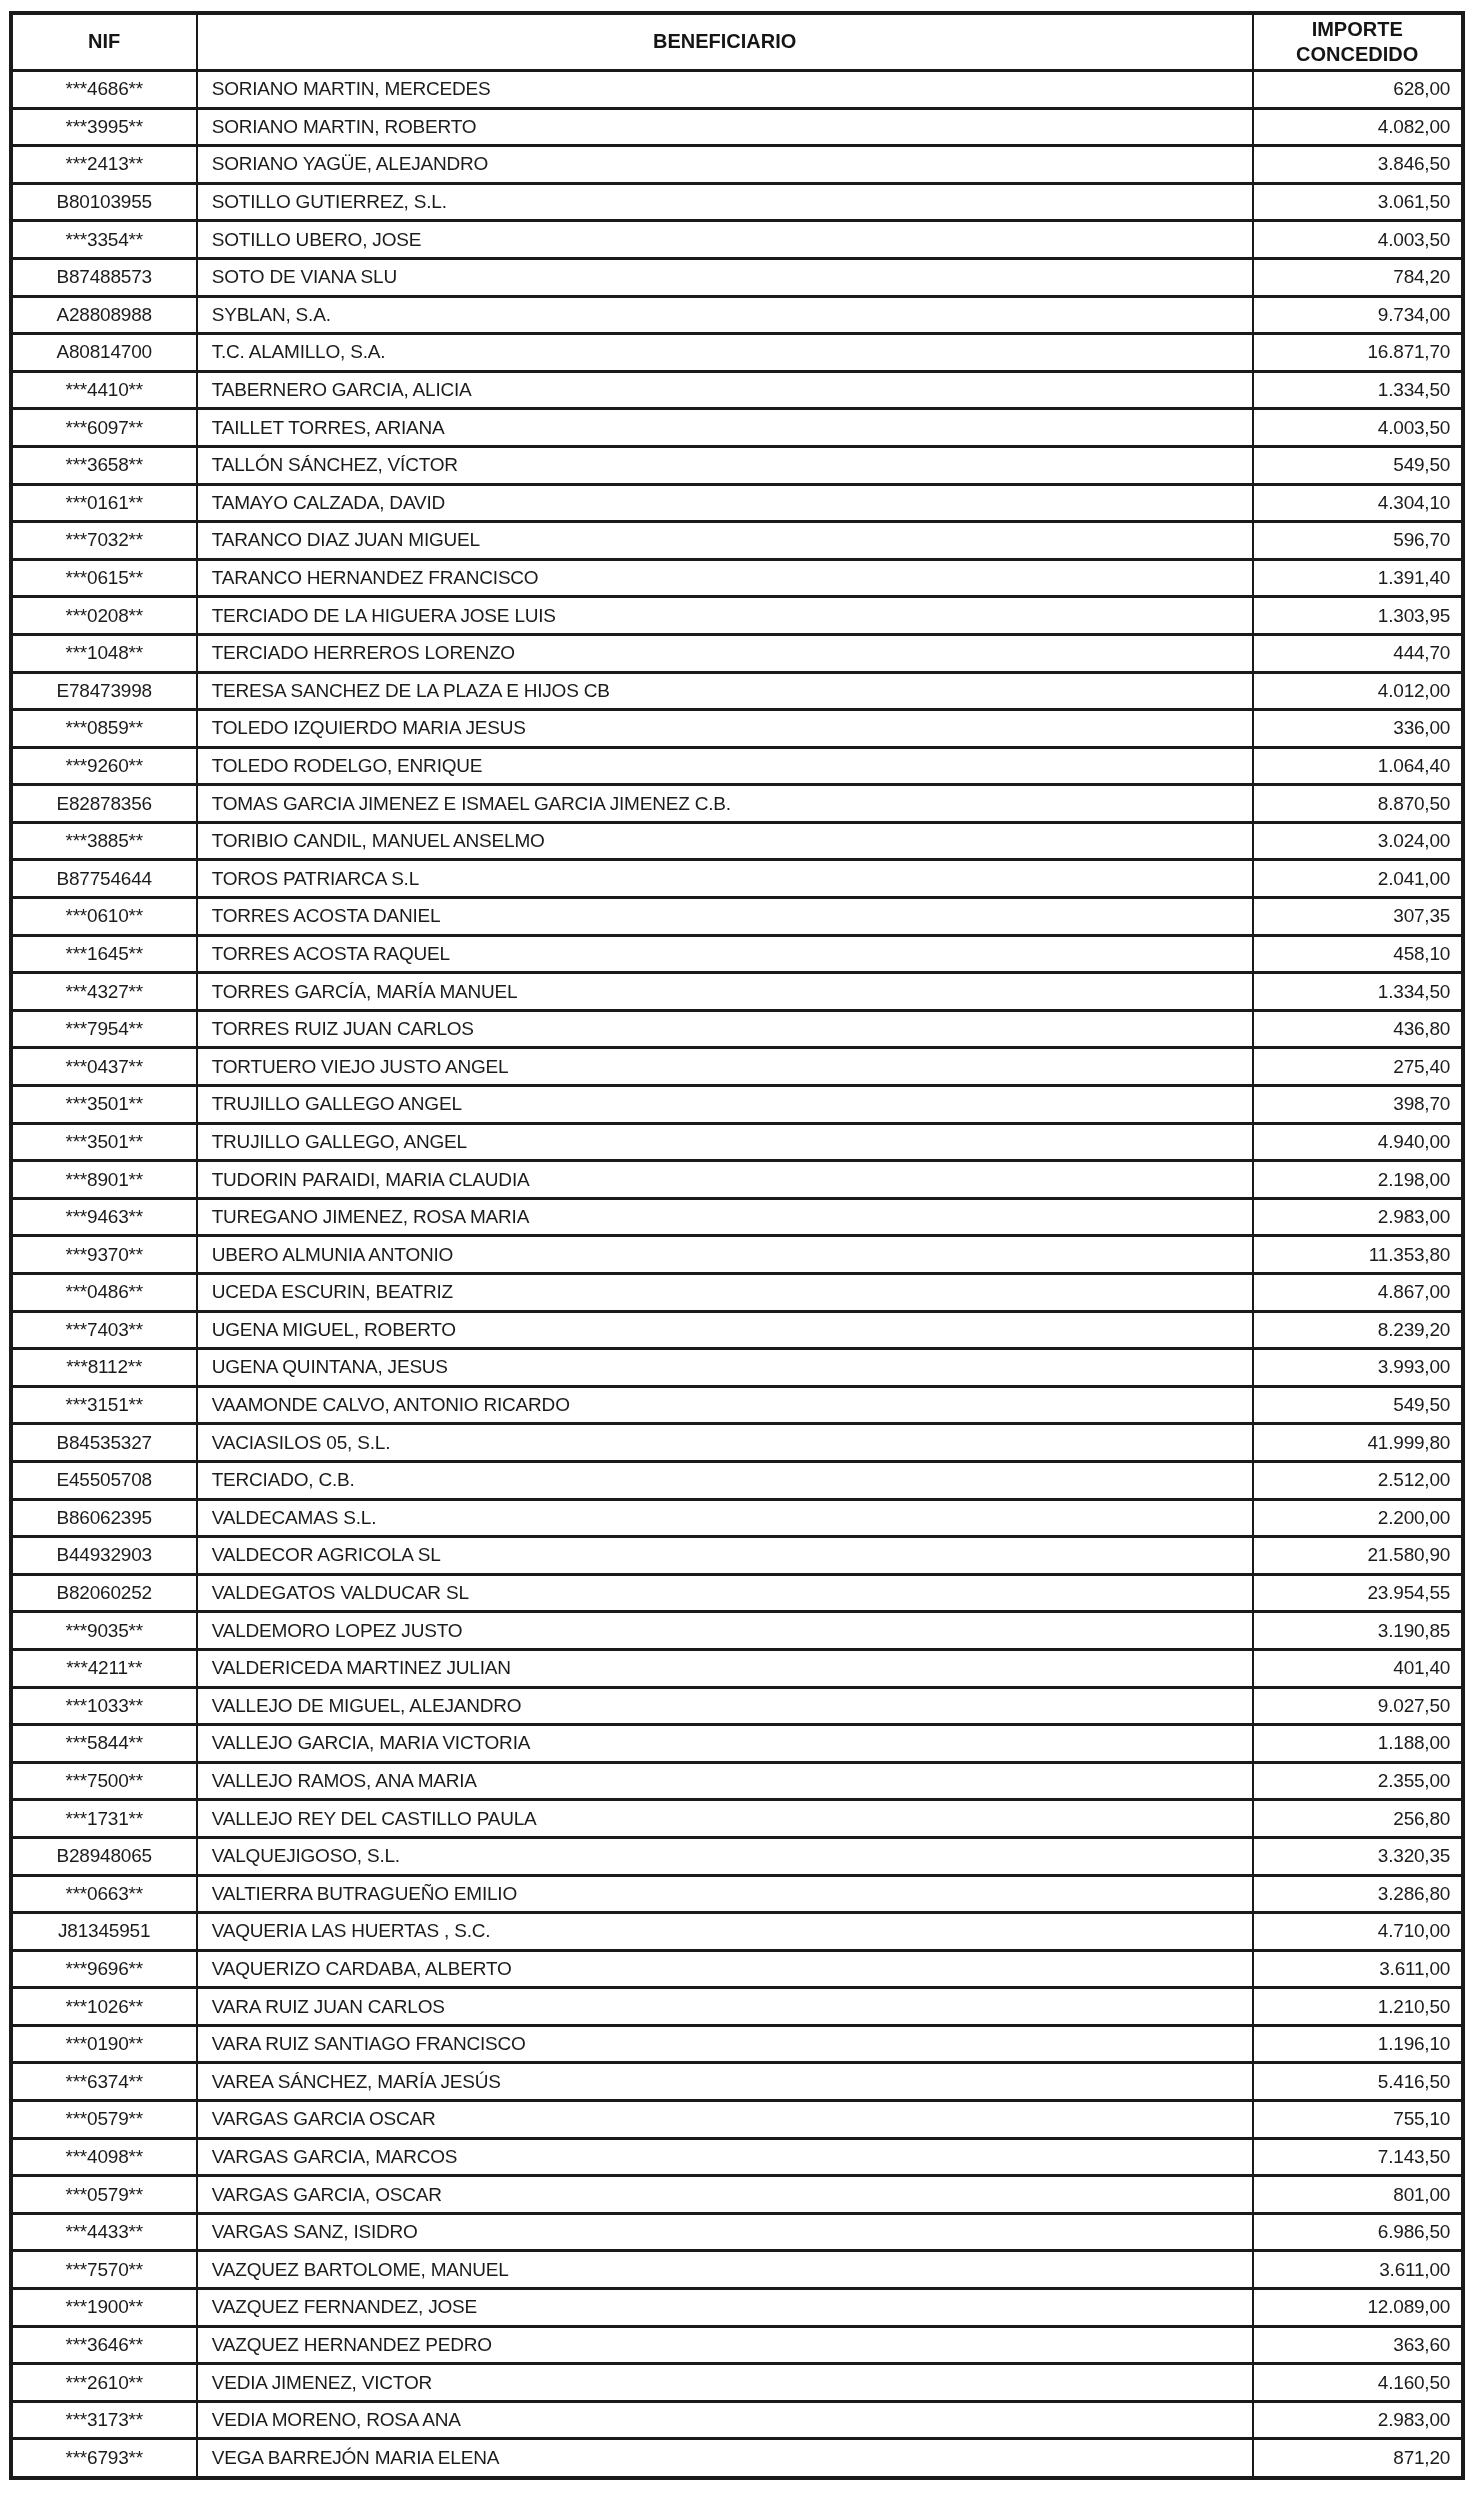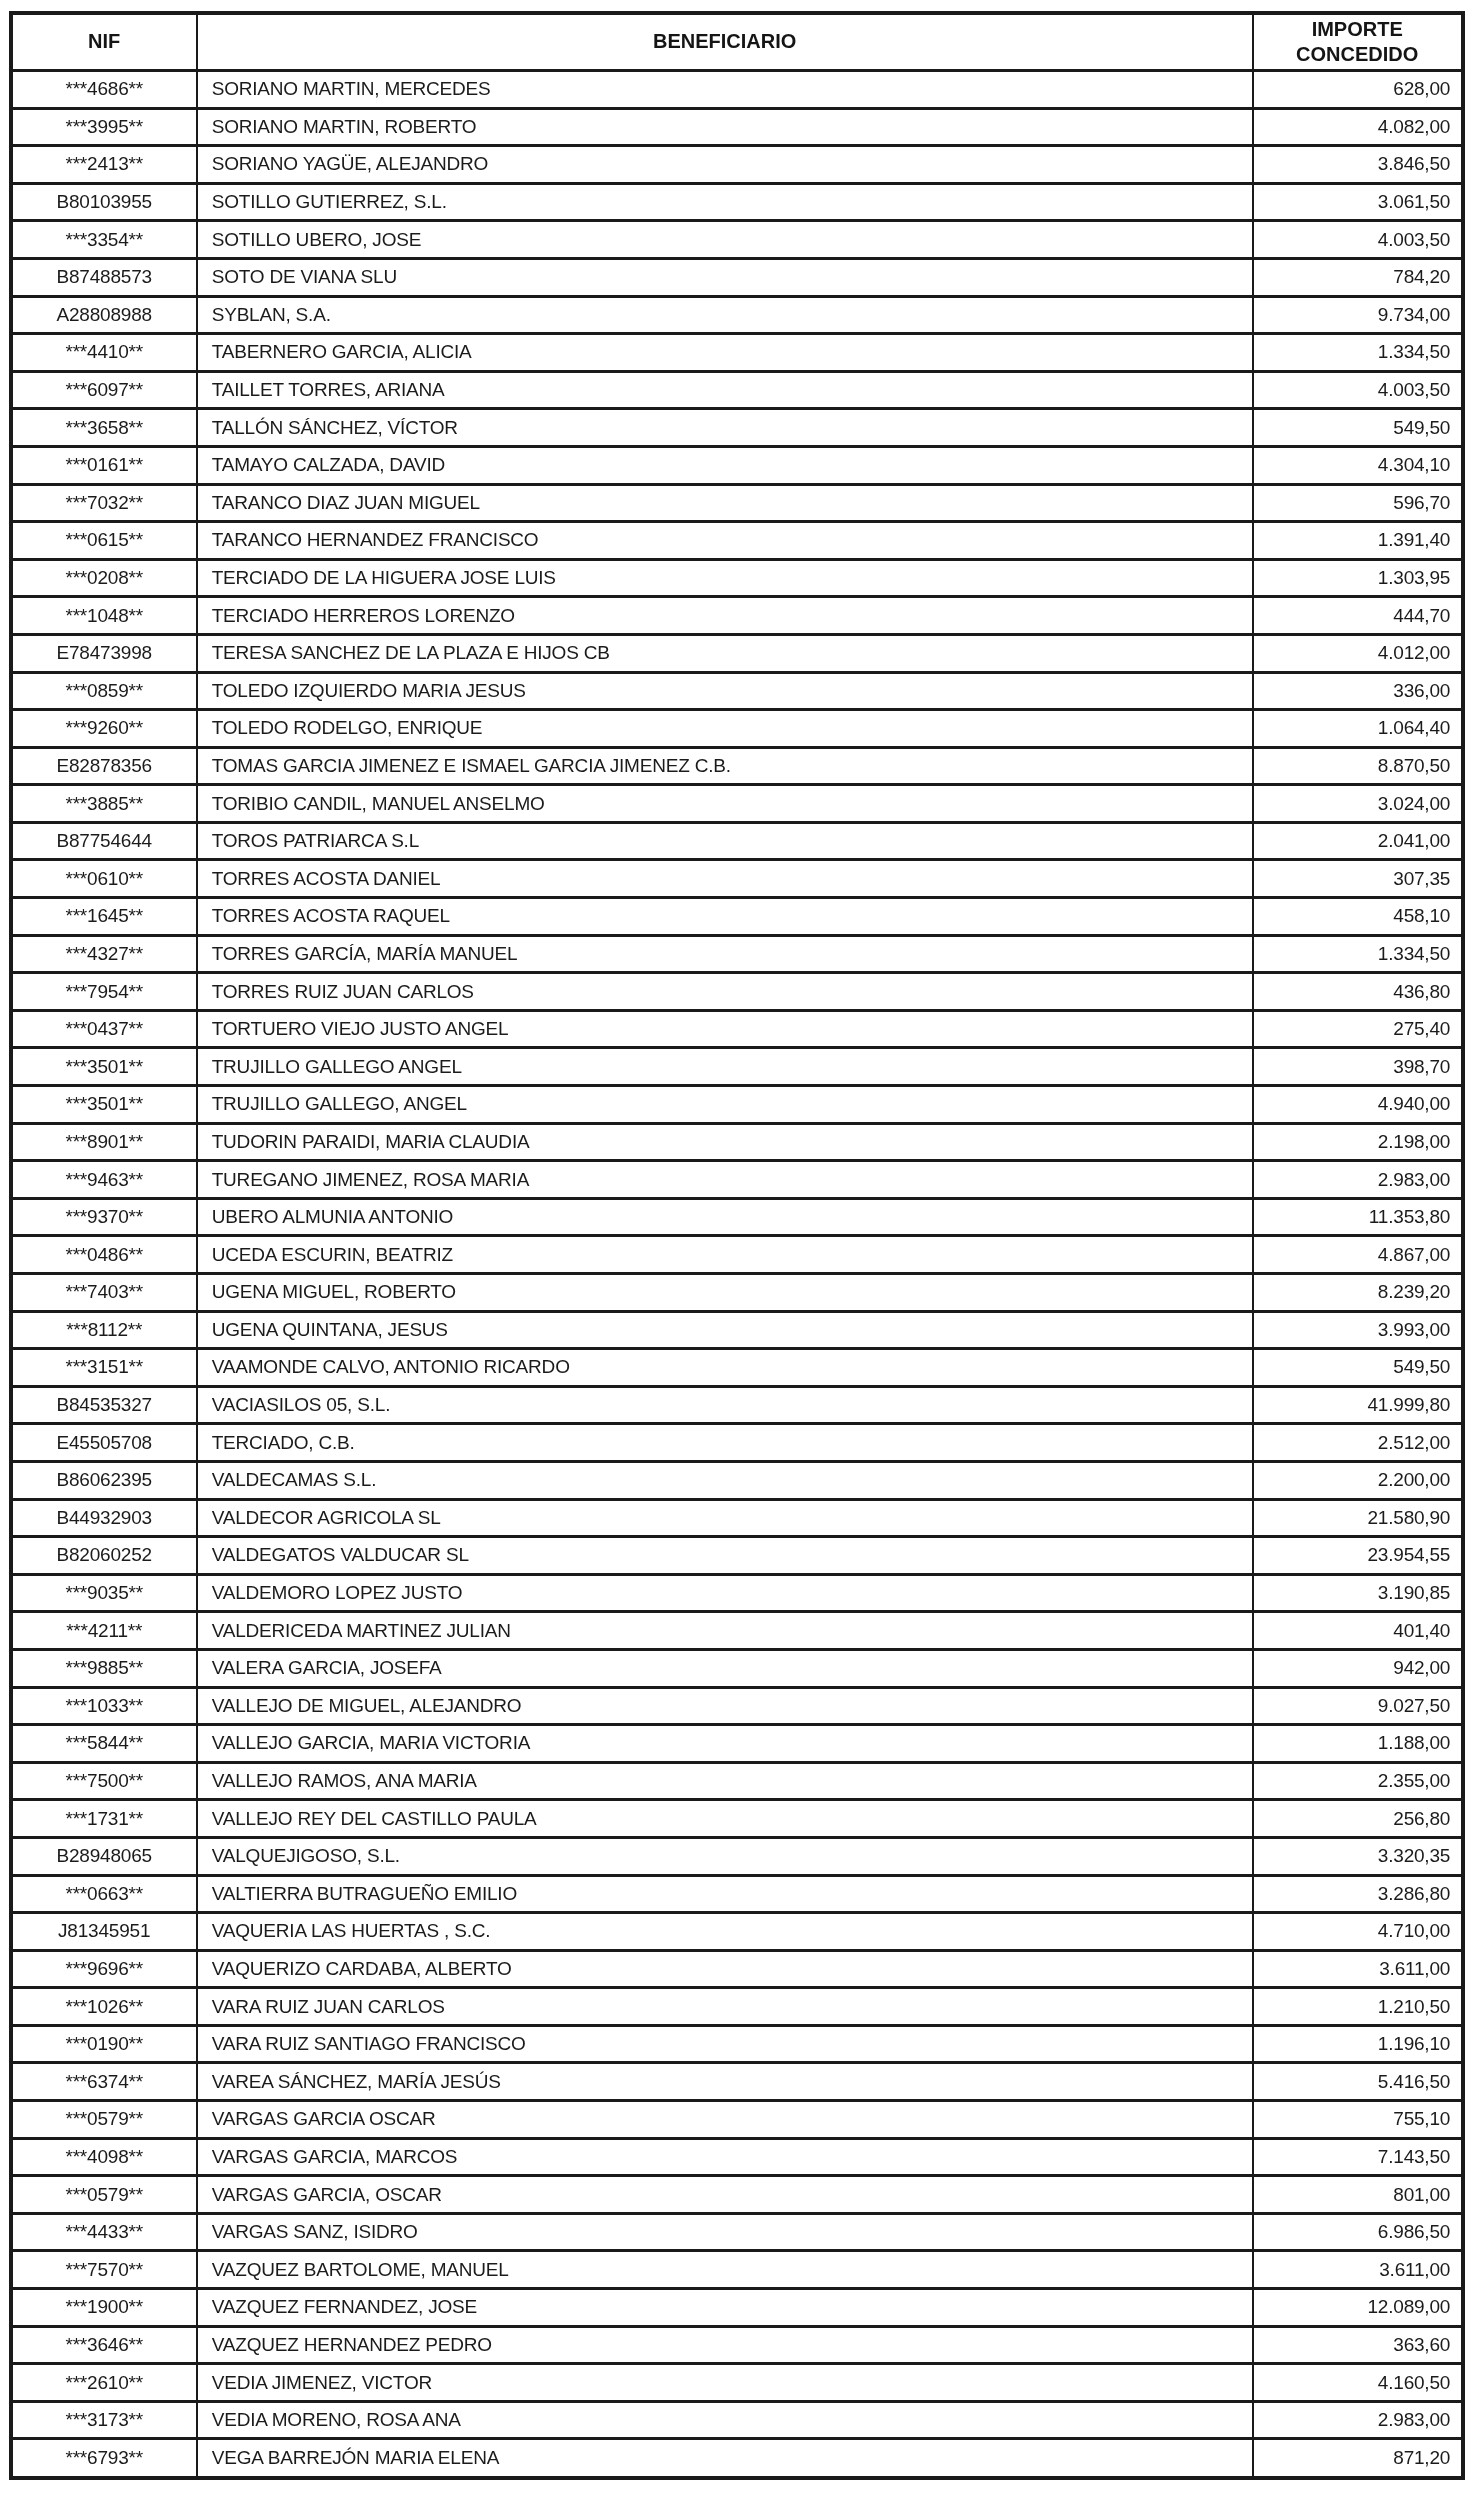--- a/index.html
+++ b/index.html
@@ -110,20 +110,25 @@
     <td class="col-ben">SOTO DE VIANA SLU</td>
     <td class="col-imp">784,20</td>
   </tr>
 
   <tr>
     <td class="col-nif">A28808988</td>
     <td class="col-ben">SYBLAN, S.A.</td>
     <td class="col-imp">9.734,00</td>
   </tr>
 
+  <tr>
+    <td class="col-nif">A80814700</td>
+    <td class="col-ben">T.C. ALAMILLO, S.A.</td>
+    <td class="col-imp">16.871,70</td>
+  </tr>
 
   <tr>
     <td class="col-nif">***4410**</td>
     <td class="col-ben">TABERNERO GARCIA, ALICIA</td>
     <td class="col-imp">1.334,50</td>
   </tr>
 
   <tr>
     <td class="col-nif">***6097**</td>
     <td class="col-ben">TAILLET TORRES, ARIANA</td>
@@ -322,25 +327,20 @@
     <td class="col-ben">VALDEMORO LOPEZ JUSTO</td>
     <td class="col-imp">3.190,85</td>
   </tr>
 
   <tr>
     <td class="col-nif">***4211**</td>
     <td class="col-ben">VALDERICEDA MARTINEZ JULIAN</td>
     <td class="col-imp">401,40</td>
   </tr>
 
-  <tr>
-    <td class="col-nif">***9885**</td>
-    <td class="col-ben">VALERA GARCIA, JOSEFA</td>
-    <td class="col-imp">942,00</td>
-  </tr>
 
   <tr>
     <td class="col-nif">***1033**</td>
     <td class="col-ben">VALLEJO DE MIGUEL, ALEJANDRO</td>
     <td class="col-imp">9.027,50</td>
   </tr>
 
   <tr>
     <td class="col-nif">***5844**</td>
     <td class="col-ben">VALLEJO GARCIA, MARIA VICTORIA</td>

